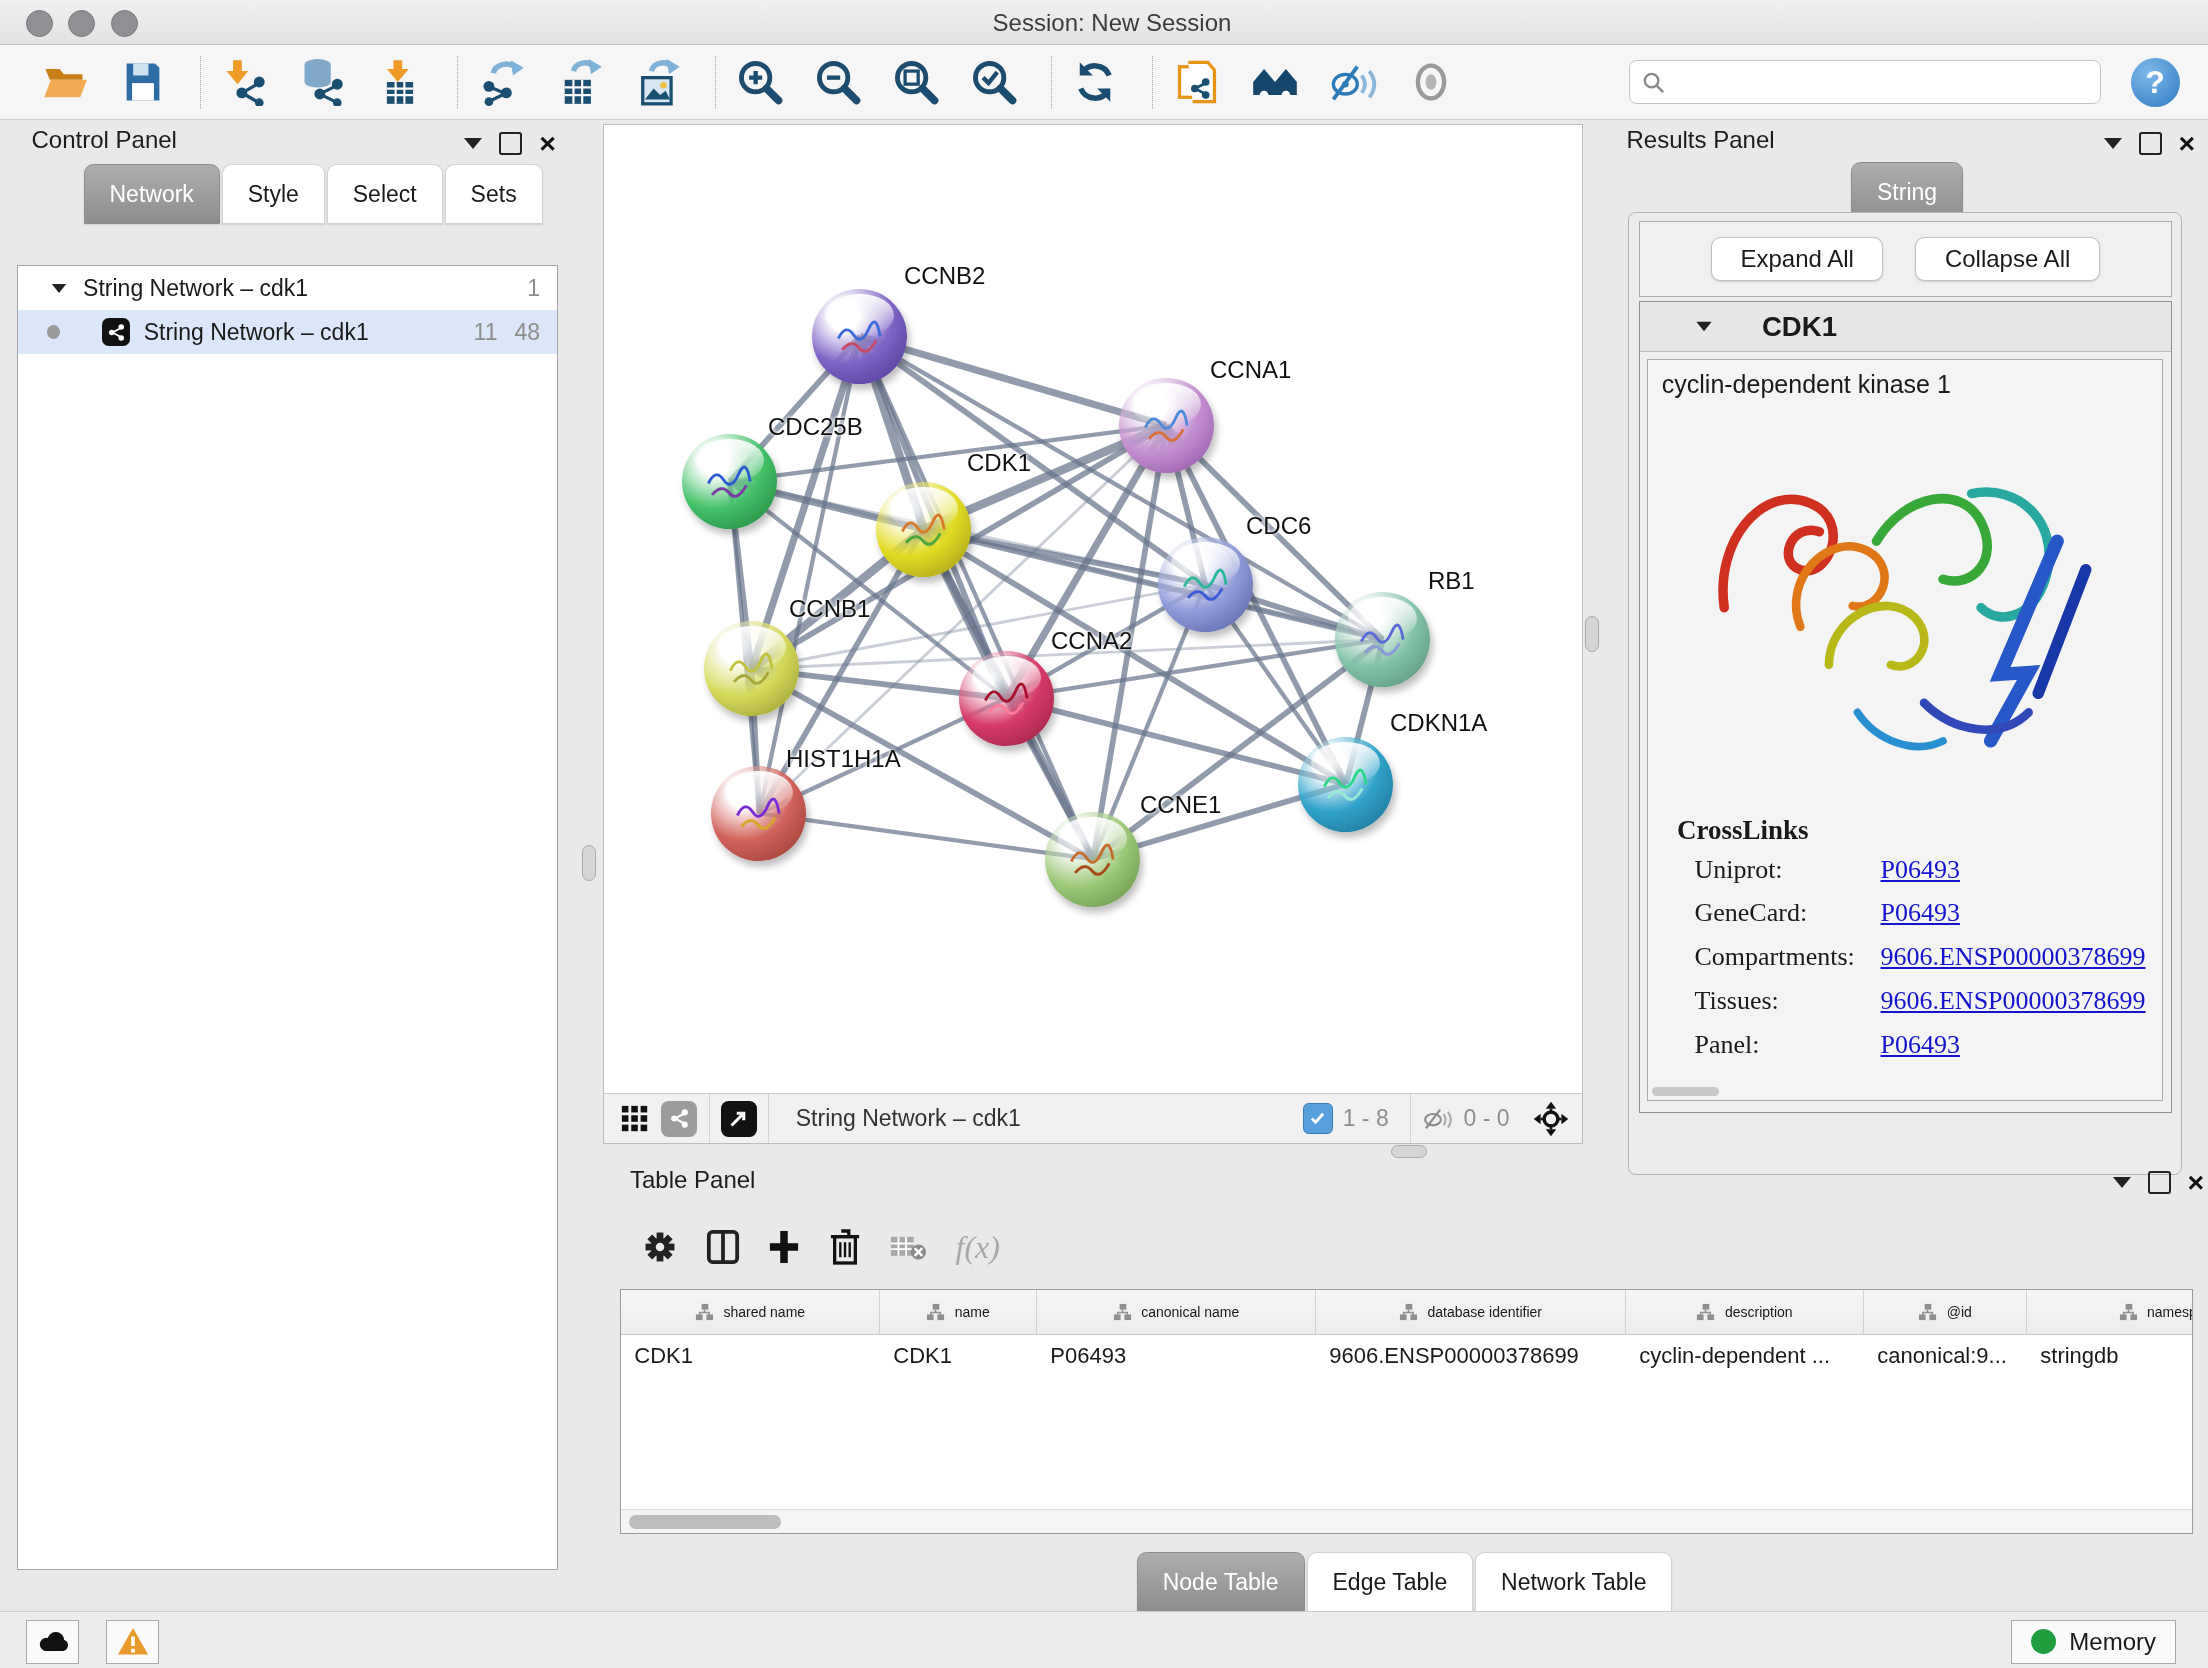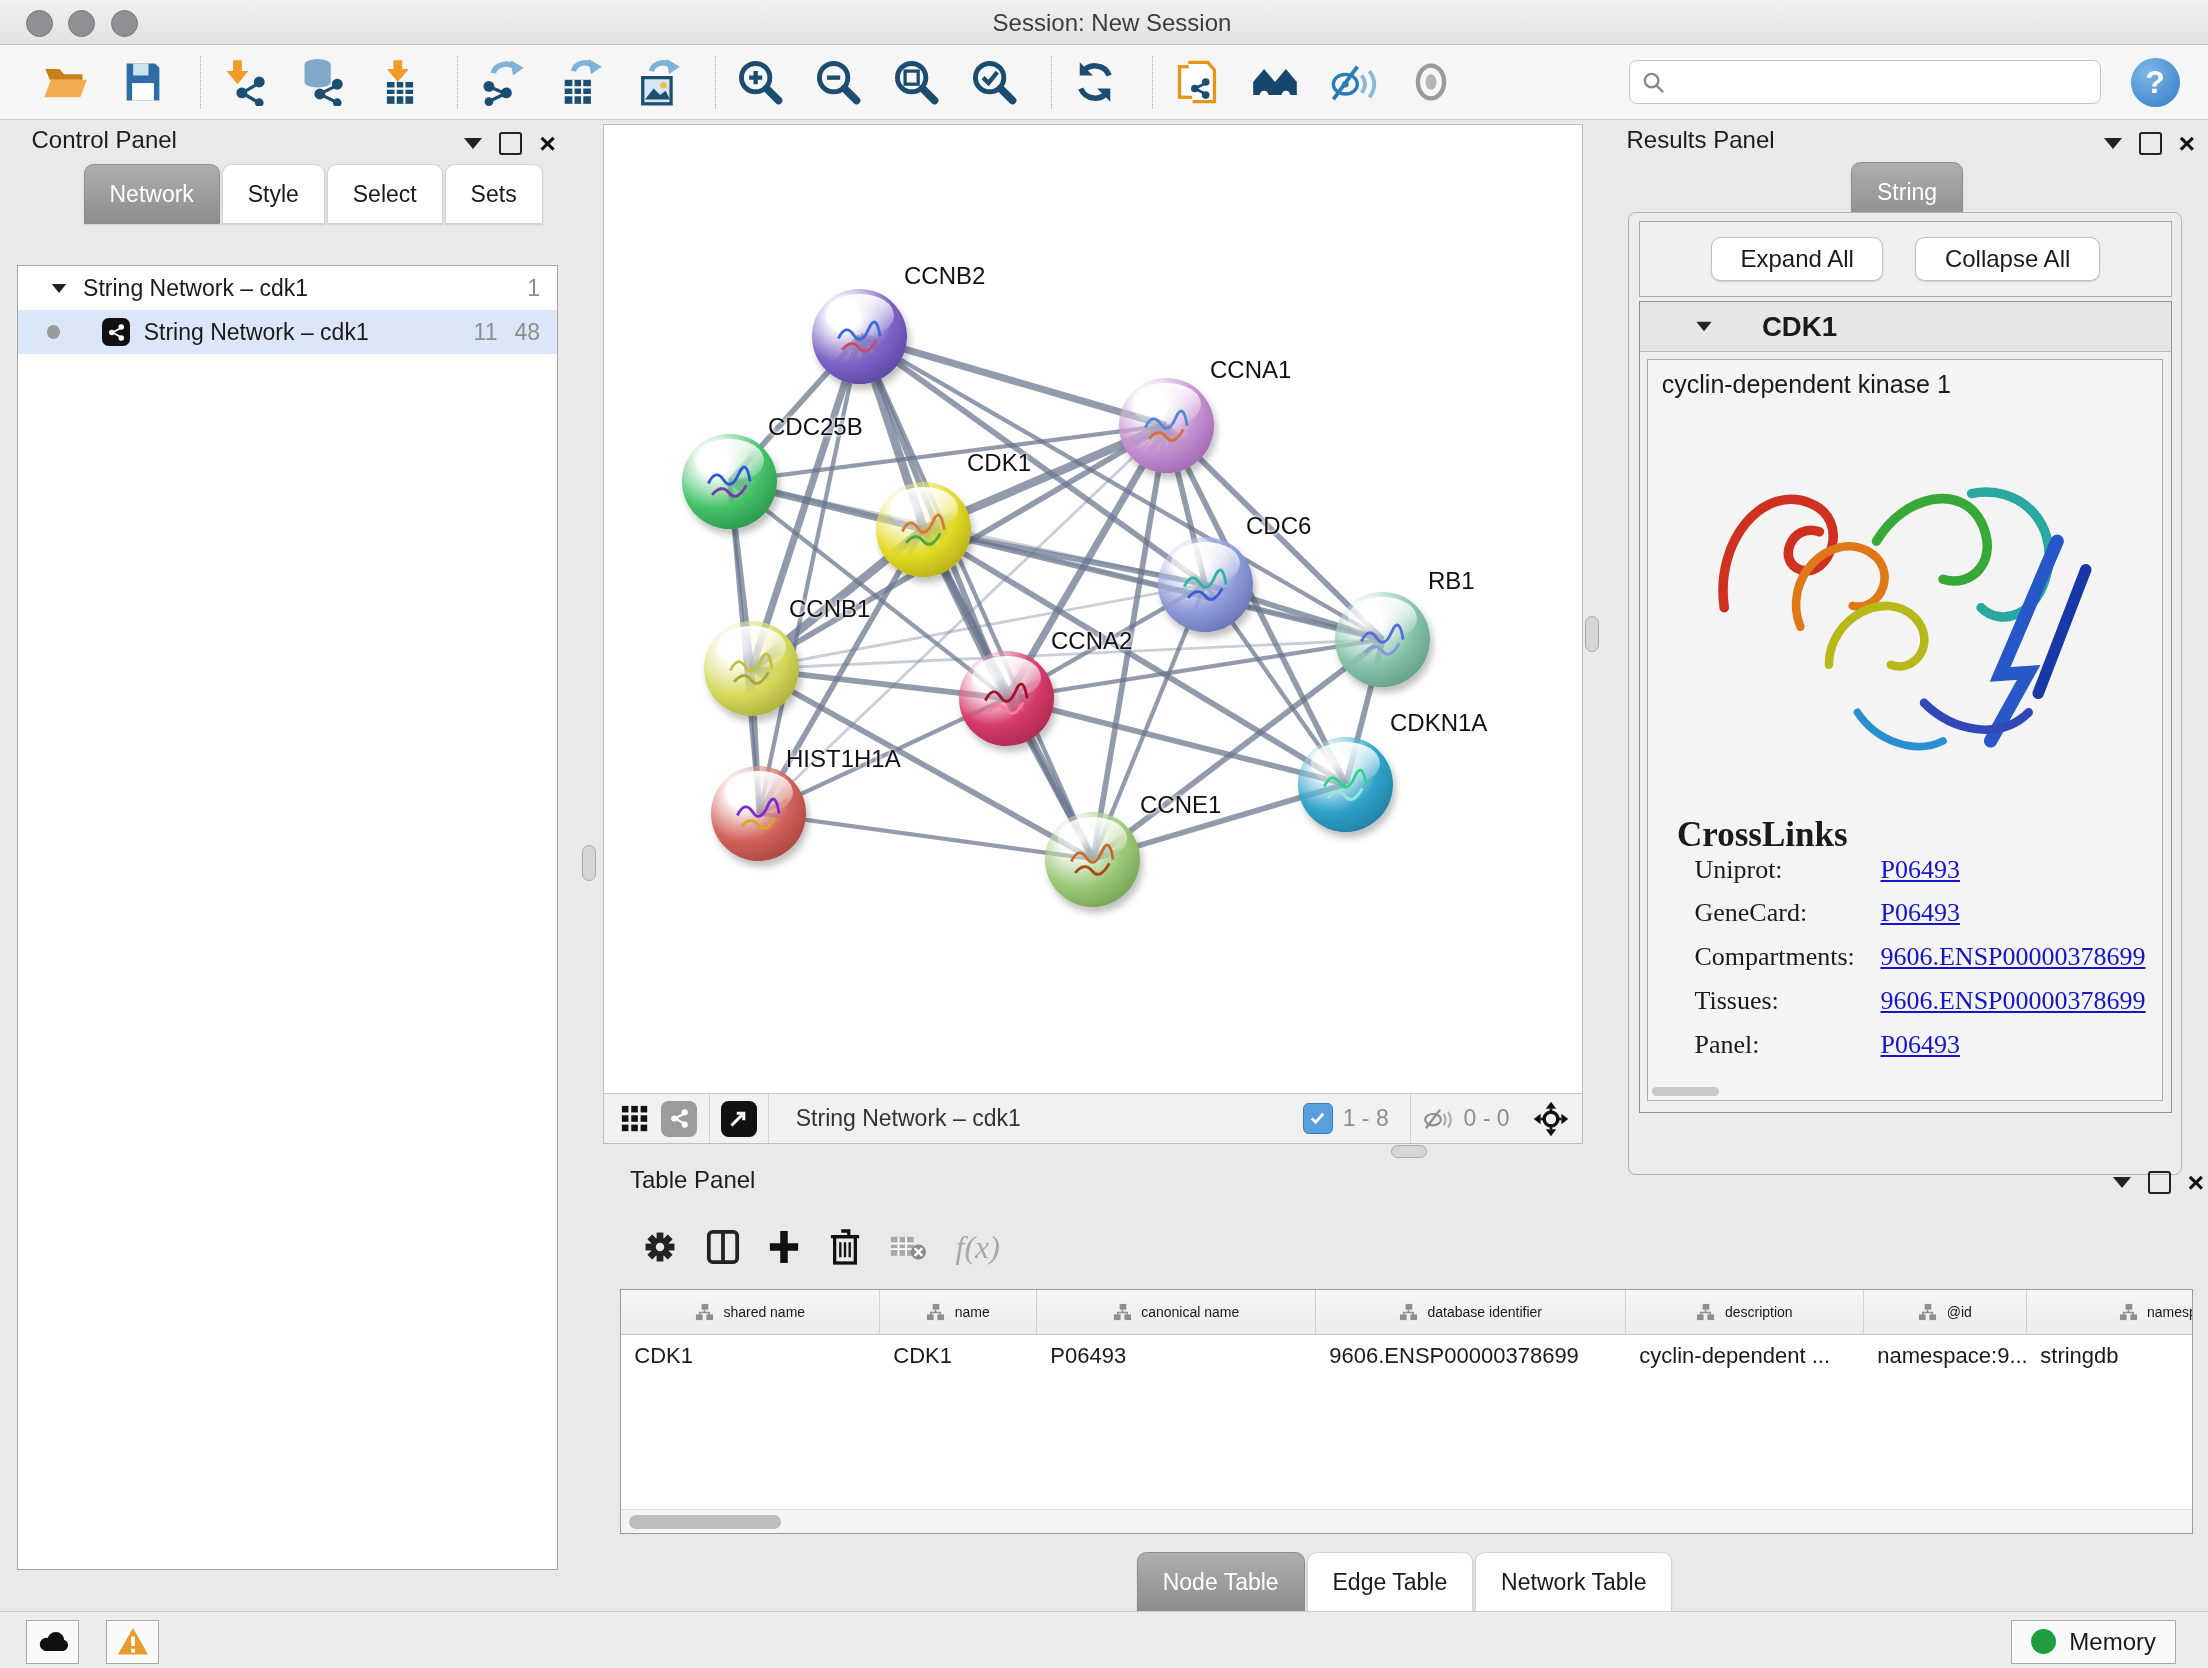--- a/index.html
+++ b/index.html
@@ -67,21 +67,21 @@
              display:flex;align-items:center;justify-content:center;gap:32px;}
   .rp-btn{height:42px;padding:0 28.5px;background:#fff;border:1px solid #c0c0c0;border-radius:9.5px;
           font-size:24px;display:flex;align-items:center;box-shadow:0 1px 1.9px rgba(0,0,0,.15);}
   #rp-main{position:absolute;left:9.5px;top:88px;width:531px;height:810px;border:1px solid #909090;background:#efefef;}
   #rp-entity-bar{position:absolute;left:0;top:0;width:100%;height:49px;background:#e6e6e6;border-bottom:1px solid #bbb;
                  display:flex;align-items:center;}
   #rp-entity-bar .name{font-size:27.6px;font-weight:bold;margin-left:49px;}
   #rp-inner{position:absolute;left:7.6px;top:57px;width:514px;height:740px;border:1px solid #ababab;background:#f4f4f4;}
   #rp-desc{position:absolute;left:13.3px;top:9.5px;font-size:25px;}
   #ribbon{position:absolute;left:38px;top:67px;}
-  #xl-title{position:absolute;left:28.5px;top:455px;font-family:"Liberation Serif",serif;font-size:35px;font-weight:bold;}
+  #xl-title{position:absolute;left:28.5px;top:455px;font-family:"Liberation Serif",serif;font-size:27px;font-weight:bold;}
   .xl-row{position:absolute;left:46px;width:457px;height:44px;font-family:"Liberation Serif",serif;font-size:26px;display:flex;}
   .xl-row .lab{width:186px;}
   .xl-row a{color:#1414cc;}
   #rp-scroll{position:absolute;left:3.8px;bottom:3.8px;width:67px;height:9.5px;background:#c9c9c9;border-radius:4.8px;}
   
   #table-panel{position:absolute;left:603px;top:1158px;width:1605px;height:453px;}
   #tp-toolbar{position:absolute;left:17px;top:55px;width:1571px;height:68px;background:#e9e9e9;border-radius:5.7px;
               display:flex;align-items:center;padding-left:23px;box-sizing:border-box;gap:28.5px;}
   #tp-fx{font-family:"Liberation Serif",serif;font-style:italic;font-size:32px;color:#a8a8a8;}
   #tp-table{position:absolute;left:17px;top:131px;width:1571px;height:243px;background:#fff;border:1px solid #9a9a9a;overflow:hidden;}
@@ -675,21 +675,21 @@
             </svg>
             <span>namespace</span>
           </div>
         </div>
       <div id="tp-row">
           <div class="td" style="width: 259px;">CDK1</div>
           <div class="td" style="width: 157px;">CDK1</div>
           <div class="td" style="width: 279px;">P06493</div>
           <div class="td" style="width: 310px;">9606.ENSP00000378699</div>
           <div class="td" style="width: 238px;">cyclin-dependent ...</div>
-          <div class="td" style="width: 163px;">namespace:9...</div>
+          <div class="td" style="width: 163px;">canonical:9...</div>
           <div class="td" style="width: 285px;">stringdb</div>
         </div>
       <div id="tp-scrolltrack">
           <div id="tp-scrollthumb"></div>
         </div>
     </div>
     <div id="tp-tabs" class="tabrow">
         <span class="tab sel">Node Table</span>
         <span class="tab">Edge Table</span>
         <span class="tab">Network Table</span>

